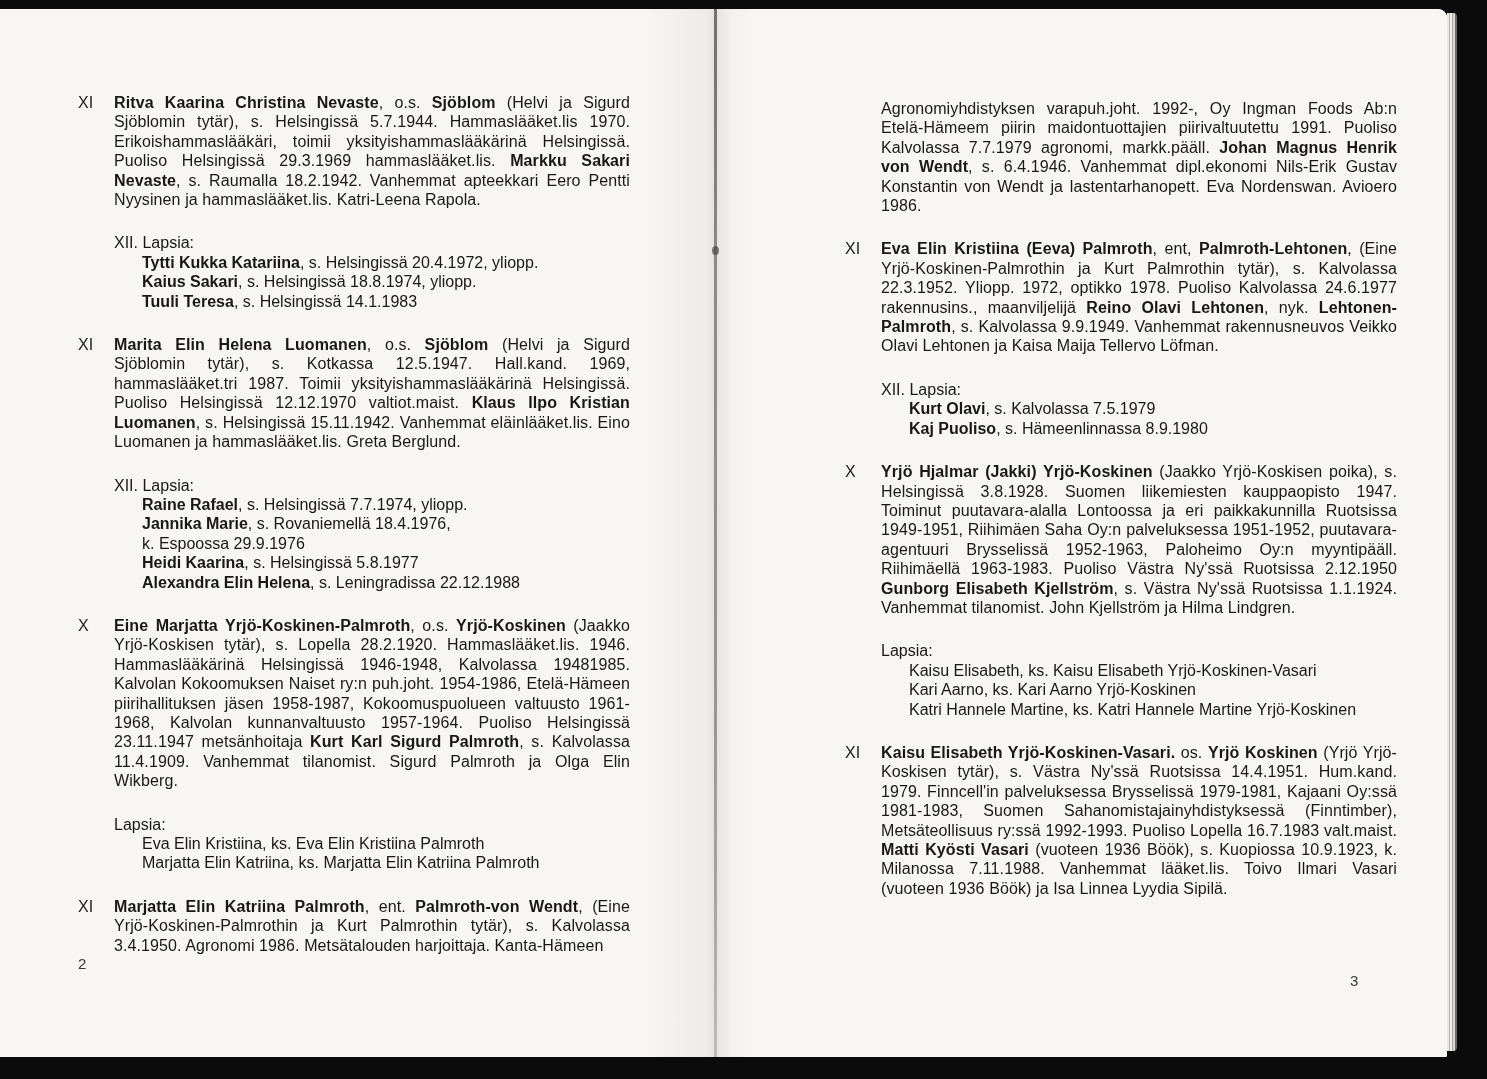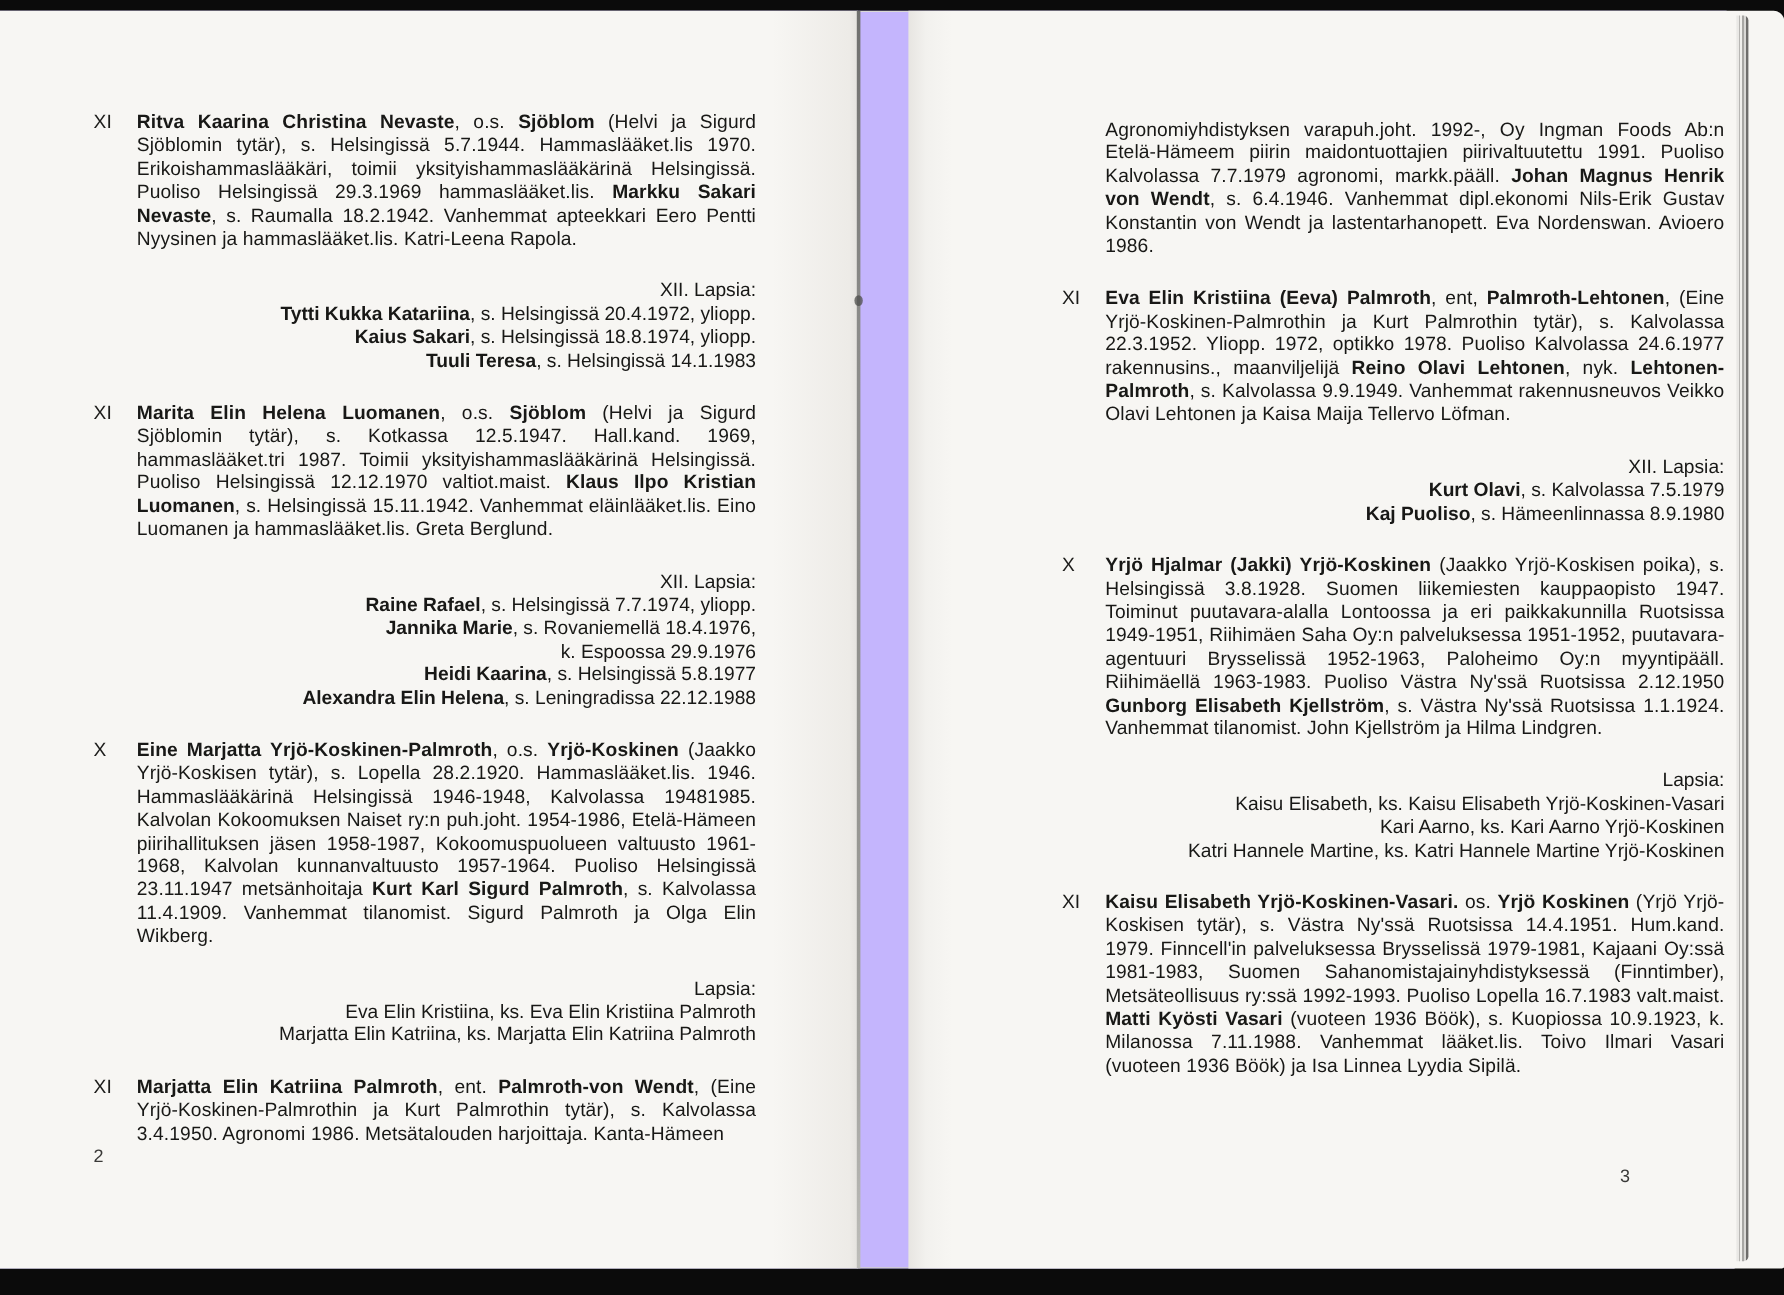--- a/index.html
+++ b/index.html
@@ -3,21 +3,21 @@
 <meta charset="utf-8">
 <style>
   html,body { margin:0; padding:0; }
   body {
     width:1487px; height:1079px; position:relative; overflow:hidden;
     background:#0b0b0b;
     font-family:"Liberation Sans", sans-serif;
   }
   .book {
     position:absolute; left:0; top:9px; width:1447px; height:1048px;
-    background:#c4b5fd;
+    background:#e5e5e5;
     border-radius:0 9px 2px 0;
     box-shadow: inset 0 1px 0 #d9d8d5, inset 0 -1px 0 #cfcecb;
   }
   .page-stack {
     position:absolute; left:1447px; top:13px; width:10px; height:1038px;
     background:linear-gradient(90deg,
       #e9e8e5 0px, #e9e8e5 2px,
       #b7b6b3 2px, #b7b6b3 3px,
       #f0efec 3px, #f0efec 5px,
       #a8a7a4 5px, #a8a7a4 6px,
@@ -27,21 +27,20 @@
   }
   .page { position:absolute; top:0; height:100%; }
   .page-left {
     left:0; width:715px;
     background:linear-gradient(90deg, #f7f6f3 0%, #f7f6f3 90%, #edebe7 99%, #e4e2de 100%);
   }
   .page-right {
     left:717px; width:730px;
     background:linear-gradient(90deg, #e7e5e1 0%, #f2f1ee 2%, #f7f6f3 5%, #f7f6f3 100%);
     border-radius:0 9px 2px 0;
-    margin-left:40px;
   }
   .gutter {
     position:absolute; left:714px; top:0; width:3px; height:100%;
     background:linear-gradient(180deg, #6f6f6d 0%, #8b8b89 25%, #93938f 60%, #a5a5a1 85%, #bdbdb9 100%);
   }
   .gutter-speck {
     position:absolute; left:712px; top:237px; width:7px; height:9px;
     background:#4d4d4b; border-radius:50%; opacity:.75;
   }
   .content { position:absolute; color:#181816; }
@@ -52,21 +51,21 @@
   .gen {
     width:36px; flex:none;
     font-size:16px; line-height:19.4px; color:#1c1c1a;
   }
   .entry-text {
     flex:1; text-align:justify;
     font-size:16px; line-height:19.4px; letter-spacing:0.1px;
   }
   .bold { font-weight:700; }
 
-  .children-block { margin:0 0 24px 36px; font-size:16px; line-height:19.4px;text-align:right; }
+  .children-block { margin:0 0 24px 36px; font-size:16px; line-height:19.4px; }
   .children-label { }
   .child-line { margin-left:28px; }
 
   .page-number {
     position:absolute; font-size:15px; color:#3a3a38;
   }
   .page-number-left  { left:78px;   top:946px; }
   .page-number-right { left:1350px; top:963px; }
 </style>
 </head>

